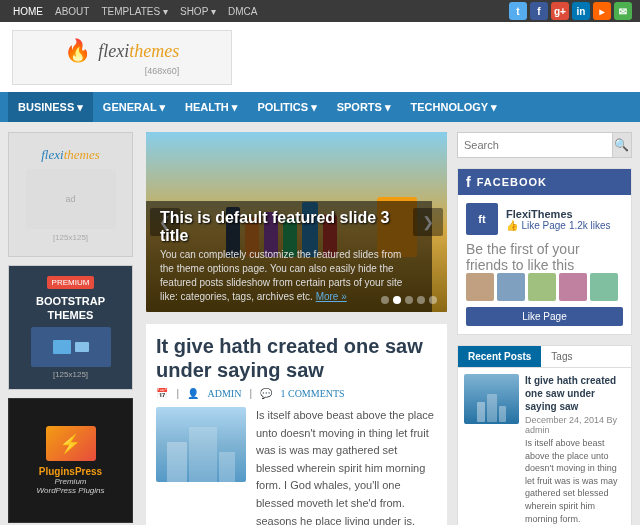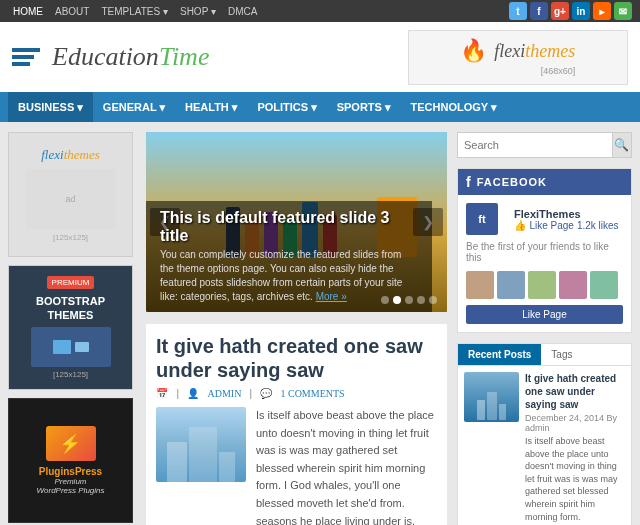--- a/index.html
+++ b/index.html
@@ -90,26 +90,26 @@
     .right-sidebar { width: 175px; flex-shrink: 0; }
     .search-box { display: flex; align-items: flex-end; border: 1px solid #ccc; margin-bottom: 10px; height: 26px; }
     .search-input { flex: 1; border: none; padding: 0 6px; font-size: 11px; outline: none; height: 100%; }
     .search-btn { background: #e0e0e0; border: none; border-left: 1px solid #ccc; width: 26px; height: 100%; cursor: pointer; display: flex; align-items: center; justify-content: center; font-size: 12px; }
 
     
     .fb-box { background: #fff; border: 1px solid #ddd; margin-bottom: 10px; }
     .fb-header { background: #3b5998; color: white; font-size: 11px; font-weight: bold; padding: 5px 8px; display: flex; align-items: center; gap: 5px; letter-spacing: 1px; }
     .fb-f { font-size: 14px; font-weight: bold; }
     .fb-body { padding: 8px; }
-    .fb-page { display: flex; align-items: center; gap: 16px; margin-bottom: 6px; }
+    .fb-page { display: flex; align-items: center; gap: 8px; margin-bottom: 6px; }
     .fb-avatar { width: 32px; height: 32px; background: #3b5998; border-radius: 2px; display: flex; align-items: center; justify-content: center; color: white; font-size: 11px; font-weight: bold; }
     .fb-page-info { font-size: 11px; }
     .fb-page-name { font-weight: bold; color: #2c3e50; }
     .fb-like { color: #3b5998; font-size: 10px; display: flex; align-items: center; gap: 3px; }
-    .fb-tagline { font-size: 10px; color: #888; margin-bottom: 8px; }
+    .fb-tagline { font-size: 14px; color: #888; }
     .fb-friends { display: flex; gap: 3px; flex-wrap: wrap; margin-bottom: 6px; }
     .fb-friend { width: 28px; height: 28px; background: #c0c0c0; border-radius: 2px; }
     .fb-btn { background: #3b5998; color: white; border: none; padding: 4px 10px; font-size: 10px; cursor: pointer; border-radius: 2px; width: 100%; }
 
     
     .rp-box { background: #fff; border: 1px solid #ddd; margin-bottom: 8px; }
     .rp-tabs { display: flex; border-bottom: 1px solid #ddd; }
     .rp-tab { padding: 5px 10px; font-size: 10px; cursor: pointer; color: #666; }
     .rp-tab.active { background: #0369a1; color: white; font-weight: bold; }
     .rp-tags-tab { padding: 5px 10px; font-size: 10px; cursor: pointer; color: #666; }
@@ -138,30 +138,20 @@
     <div class="social-icon si-twitter">t</div>
     <div class="social-icon si-facebook">f</div>
     <div class="social-icon si-gplus">g+</div>
     <div class="social-icon si-linkedin">in</div>
     <div class="social-icon si-rss">▸</div>
     <div class="social-icon si-email">✉</div>
   </div>
 </div>
 
 <div class="header">
-  <div class="logo">
-    <div class="logo-lines">
-      <div class="logo-line"></div>
-      <div class="logo-line"></div>
-      <div class="logo-line"></div>
-    </div>
-    <div class="logo-text">
-      <span style="color:#4a4a4a">Education</span><span style="color:#5cb85c">Time</span>
-    </div>
-  </div>
   <div class="header-ad">
     <div style="text-align:center">
       <div class="flexi-ad">
         <div class="flexi-flame">🔥</div>
         <div class="flexi-ad-text">
           <span style="color:#555">flexi</span><span style="color:#e8a020">themes</span>
         </div>
       </div>
       <div class="ad-size">[468x60]</div>
     </div>

